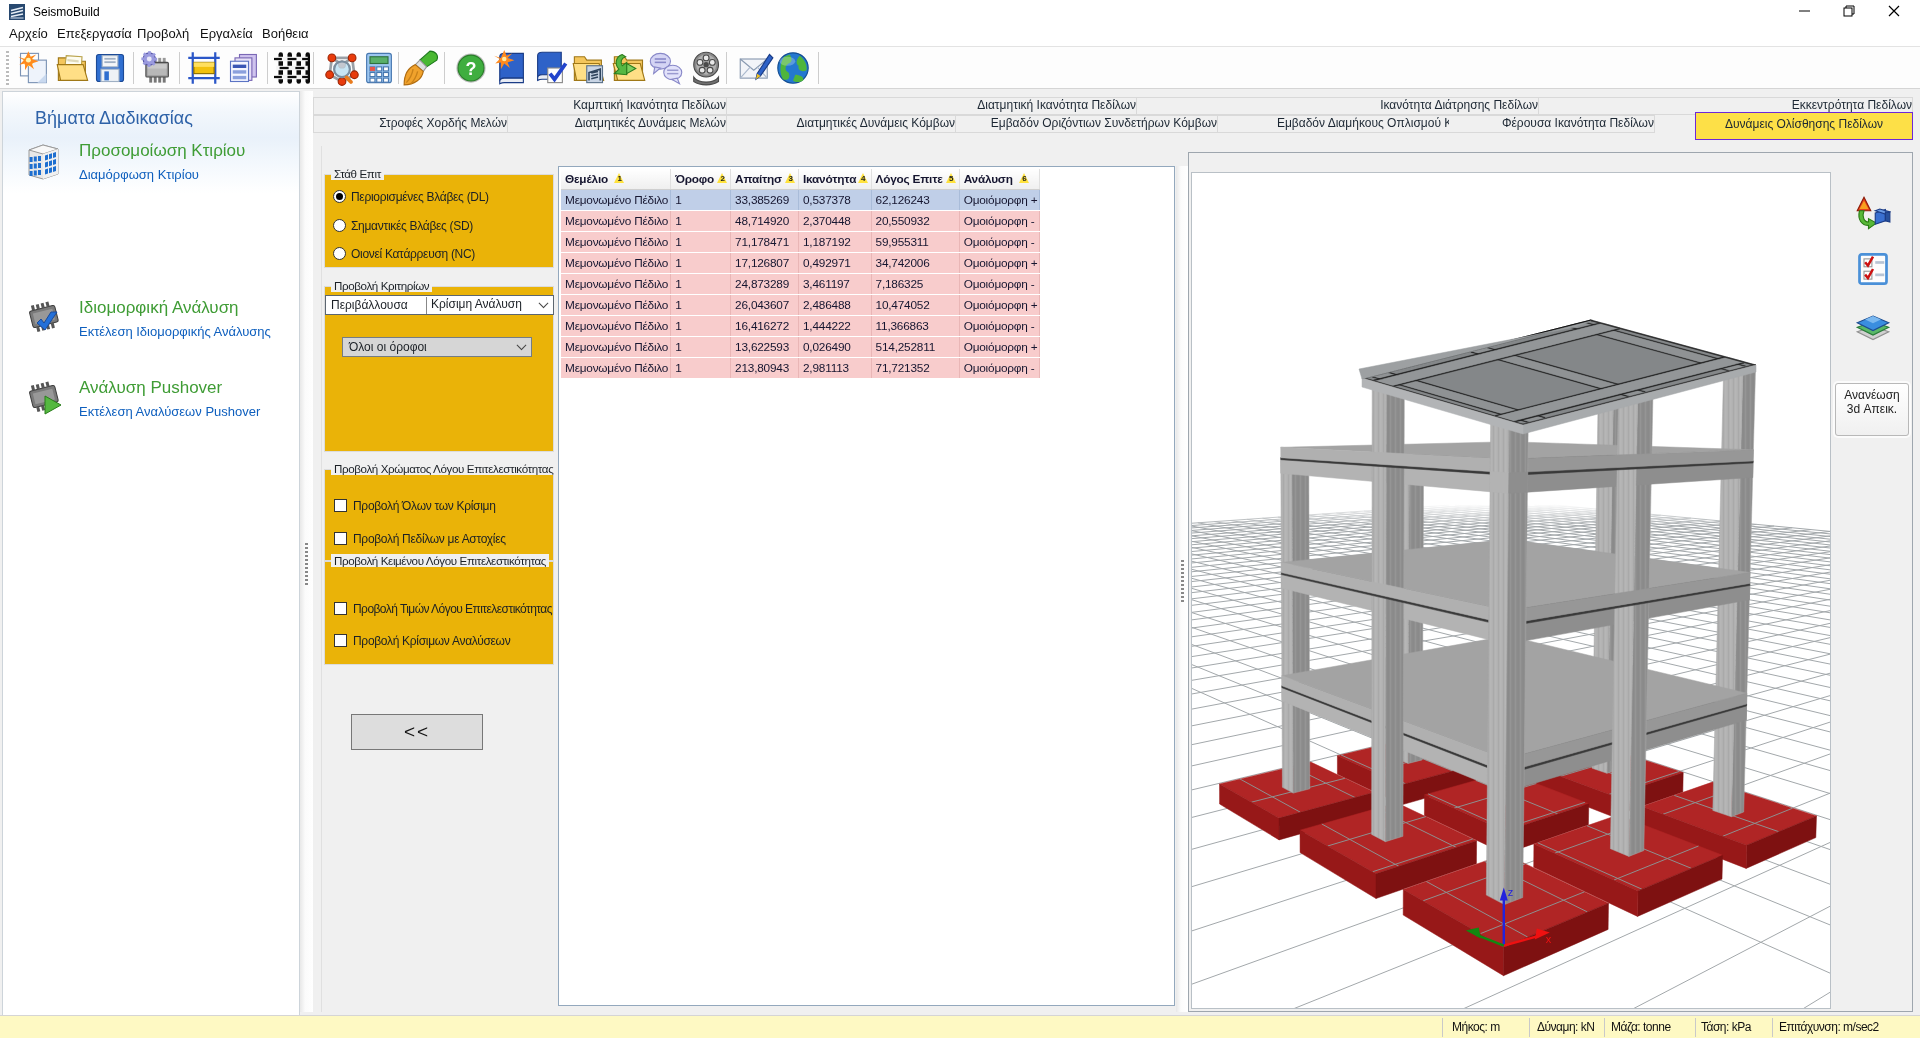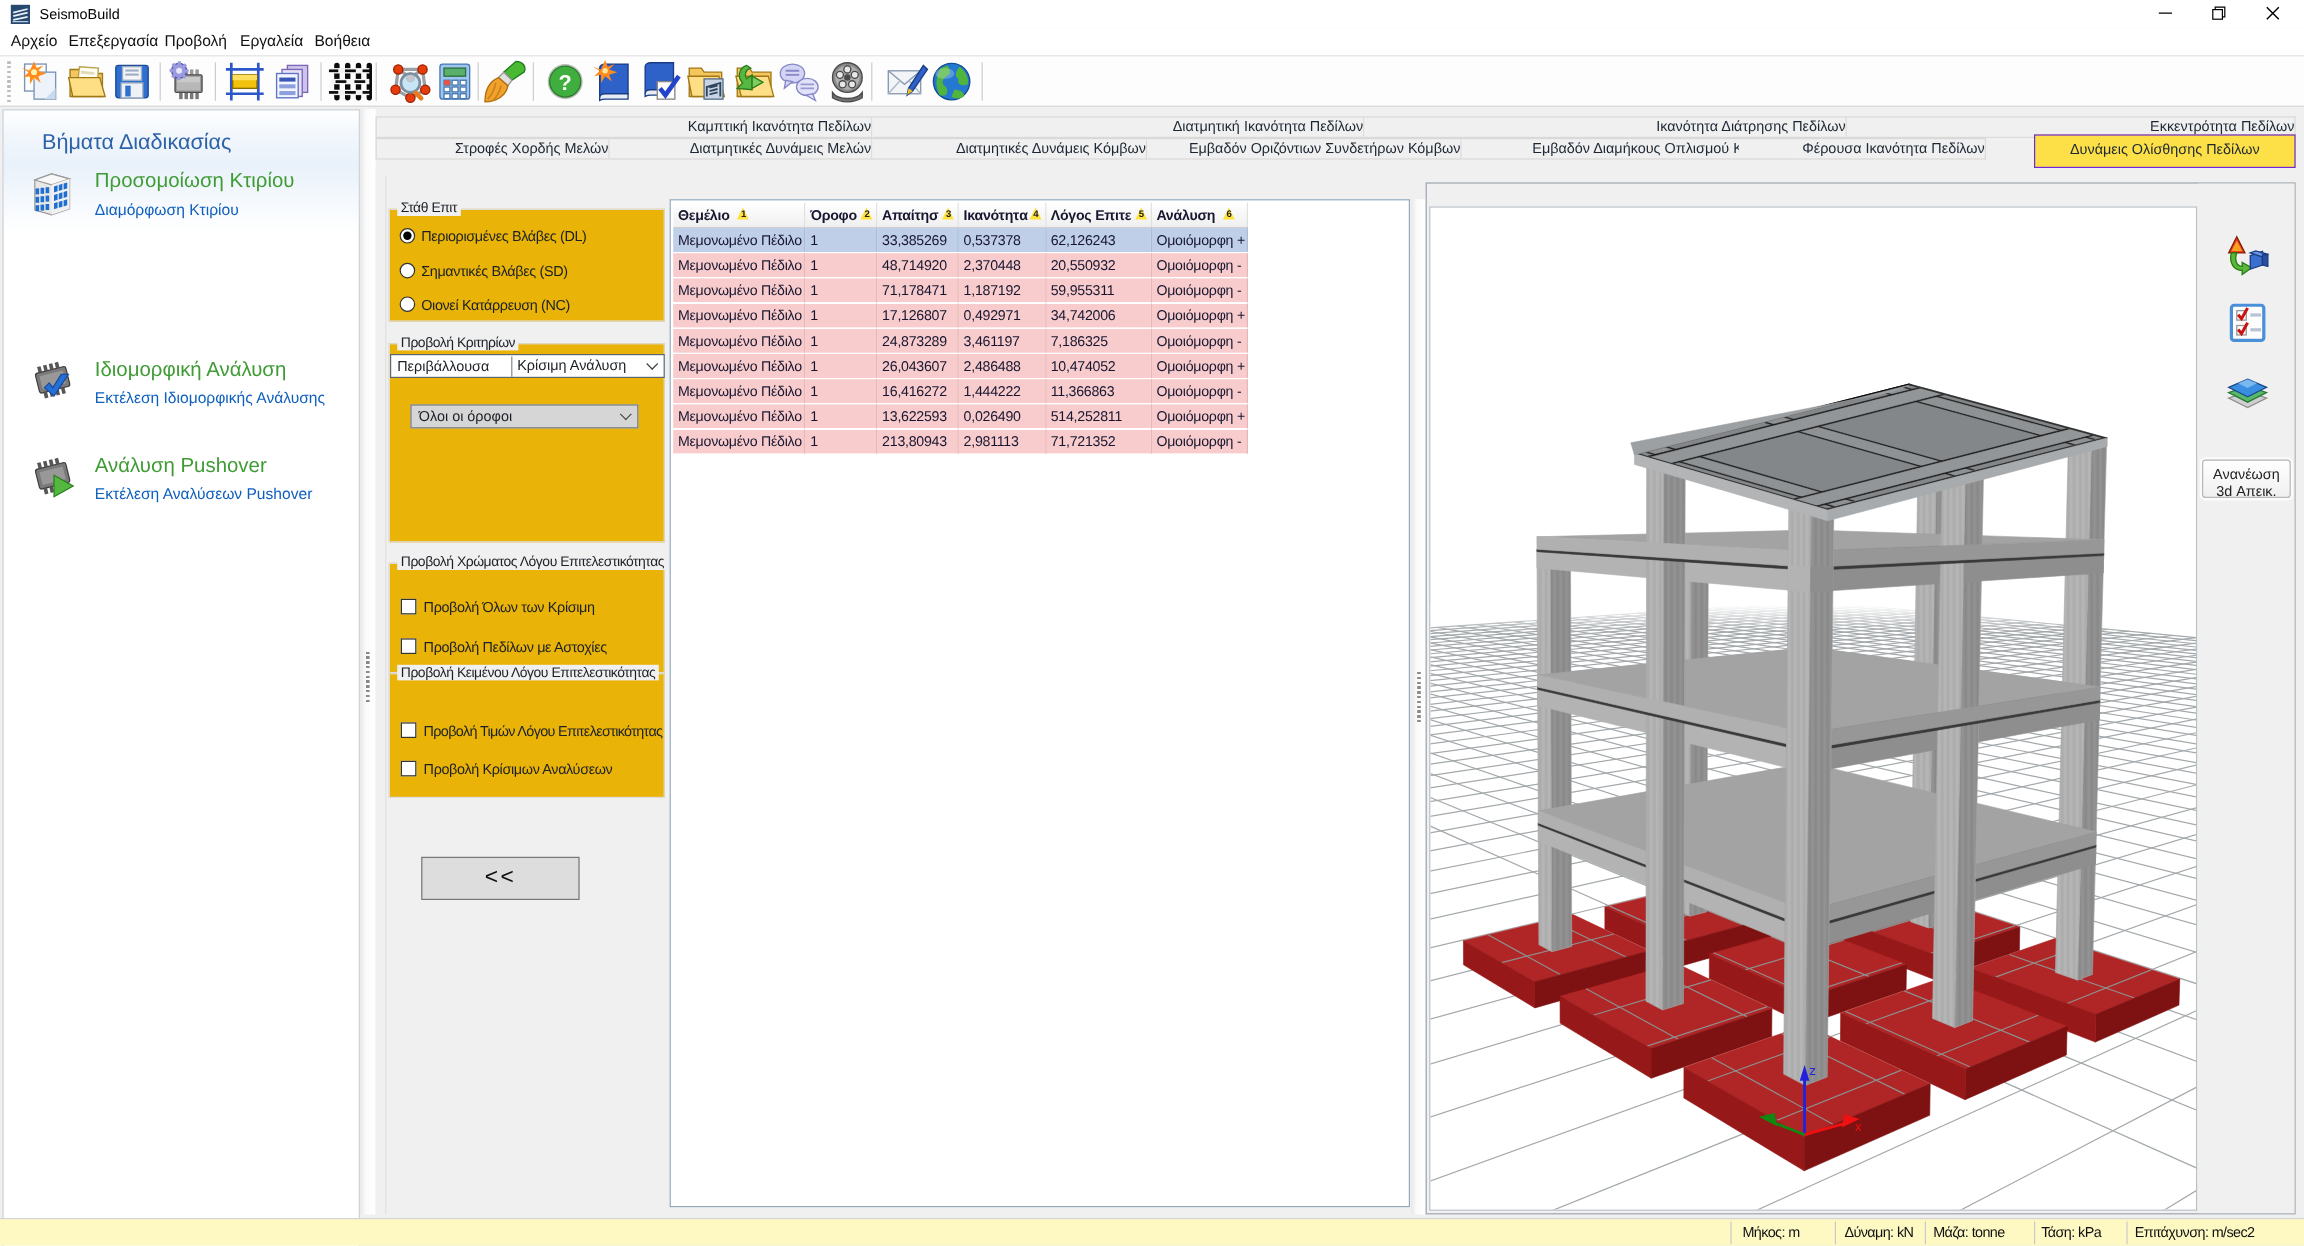--- a/index.html
+++ b/index.html
@@ -44,21 +44,21 @@
 #dtable tr.sel td{background:#c0cfe8;border-right:1px solid #a9bcd9;border-bottom:1px solid #fff}
 #dtable tr.pk td{background:#f8cccc;border-right:1px solid #e9b6b6;border-bottom:1px solid #fff}
 .mark{display:inline-block;width:11px;height:10px;margin-left:3px;position:relative;vertical-align:baseline}
 .mark i{position:absolute;left:0;bottom:0;width:0;height:0;border-left:5.5px solid transparent;border-right:5.5px solid transparent;border-bottom:10px solid #ffe23d}
 .mark b{position:absolute;left:0;bottom:0;width:11px;text-align:center;font-size:8px;font-weight:bold;color:#222;font-style:normal}
 #hsplit{position:absolute;left:1176px;top:166px;width:12px;height:846px;background:linear-gradient(90deg,#e8e8e8,#fbfbfb 40%,#ffffff)}
 #viewpanel{position:absolute;left:1188px;top:152px;width:725px;height:860px;background:#f0f0f0;border:1px solid #9ea6ae}
 #canvas3d{position:absolute;left:2px;top:19px;width:640px;height:837px;background:#fff;border:1px solid #b9c0c6;overflow:hidden}
 #rstrip{position:absolute;left:643px;top:0px;width:80px;height:858px;background:#f0f0f0}
 .ricon{position:absolute;left:23px;width:36px;height:36px}
-#btn3d{position:absolute;left:3px;top:230px;width:74px;height:32px;background:linear-gradient(#ffffff,#f0f0f0);border:1px solid #b8b8b8;border-radius:3px;font-size:12px;color:#222;text-align:center;padding-top:4px;box-shadow:0 0 0 2px #fbfbfb}
+#btn3d{position:absolute;left:3px;top:230px;width:74px;height:53px;background:linear-gradient(#ffffff,#f0f0f0);border:1px solid #b8b8b8;border-radius:3px;font-size:12px;color:#222;text-align:center;padding-top:4px;box-shadow:0 0 0 2px #fbfbfb}
 #statusbar{position:absolute;left:0;top:1015px;width:1920px;height:23px;background:#fef9c3;border-top:1px solid #d5d5d5;font-size:12px;letter-spacing:-0.5px;color:#111}
 #statusbar span{position:absolute;top:4px}
 .ssep{position:absolute;top:2px;width:1px;height:19px;background:#c9c9c9}
 .wbtn{position:absolute;top:0;width:45px;height:22px;color:#000}
 </style></head>
 <body>
 <div id="titlebar">
     <svg style="position:absolute;left:8px;top:3px" width="18" height="18" viewBox="0 0 18 18">
       <rect x="1" y="1" width="16" height="16" fill="#27486f"></rect>
       <g stroke="#e8eef6" stroke-width="1.5" fill="none">

